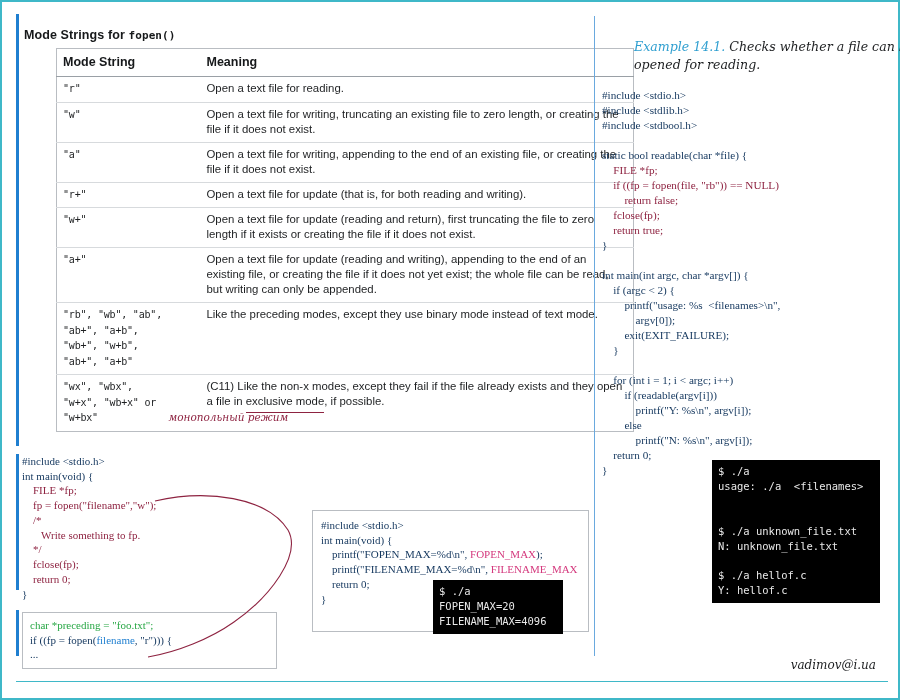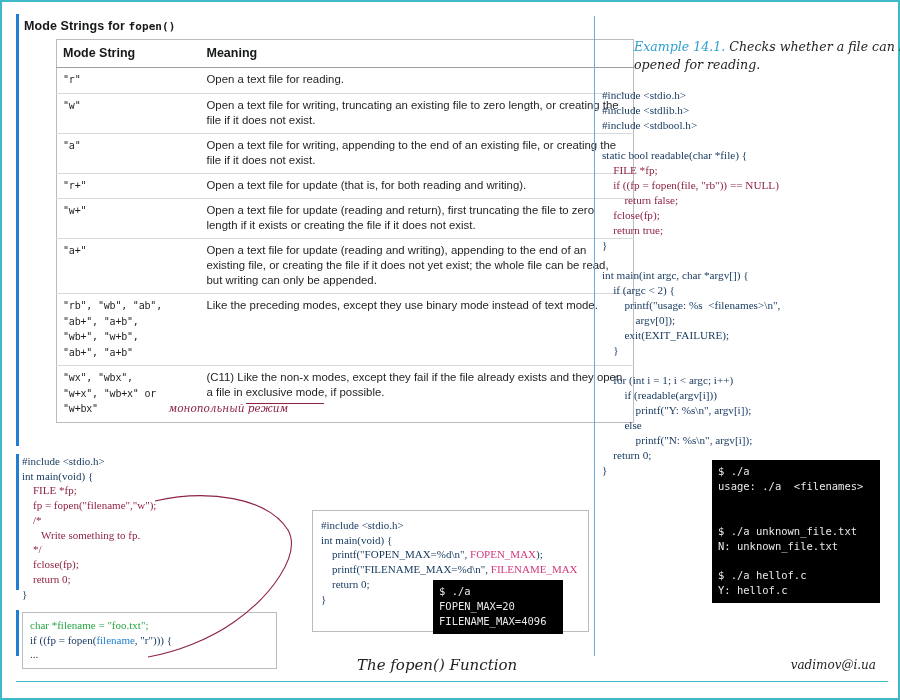--- a/index.html
+++ b/index.html
@@ -20,21 +20,21 @@
   
   .accent-bar{
     position:absolute;
     width:3px;
     background:#1f7fd0;
   }
 
   
   #table-panel{
     position:absolute;
-    left:14px; top:15px;
+    left:14px; top:24px;
     width:578px;
   }
   .table-caption{
     font-size:12.5px;
     font-weight:bold;
     color:#16181a;
     padding:2px 0 6px 8px;
     letter-spacing:.1px;
   }
   .table-caption .mono{
@@ -287,21 +287,21 @@
 <span>int main(void) {</span>
 <span class="kw">    FILE *fp;</span>
 <span class="kw">    fp = fopen("filename","w");</span>
 <span class="cm">    /*</span>
 <span class="cm">       Write something to fp.</span>
 <span class="cm">    */</span>
 <span class="kw">    fclose(fp);</span>
 <span class="kw">    return 0;</span>
 <span>}</span></div>
 
-  <div id="boxed-left" class="code"><span class="g">char</span><span class="g"> *filename = </span><span class="g">"foo.txt";</span>
+  <div id="boxed-left" class="code"><span class="g">char</span><span class="g"> *preceding = </span><span class="g">"foo.txt";</span>
 <span class="k">if ((fp = fopen(</span><span class="b">filename</span><span class="k">, </span><span class="k">"r"</span><span class="k">))) {</span>
 <span class="k">...</span></div>
 
   <div id="boxed-mid">
     <div class="code"><span>#include &lt;stdio.h&gt;</span>
 <span>int main(void) {</span>
 <span>    printf("FOPEN_MAX=%d\n", </span><span class="id">FOPEN_MAX</span><span>);</span>
 <span>    printf("FILENAME_MAX=%d\n", </span><span class="id">FILENAME_MAX</span>
 <span>    return 0;</span>
 <span>}</span></div>
@@ -349,16 +349,15 @@
         else
             printf("N: %s\n", argv[i]);
     return 0;
 }</span></div>
 
   <svg id="arrow-svg" viewBox="0 0 900 700">
     <path d="M153,499 C205,487 265,495 286,528 C300,553 268,595 232,620 C208,637 175,650 146,655" fill="none" stroke="#8e2341" stroke-width="1.1"></path>
   </svg>
 
   <div id="footer-rule"></div>
-  <div id="footer-title">The fopen() Function</div>
   <div id="footer-mail">vadimov@i.ua</div>
 
 </div>
 
 </body></html>

